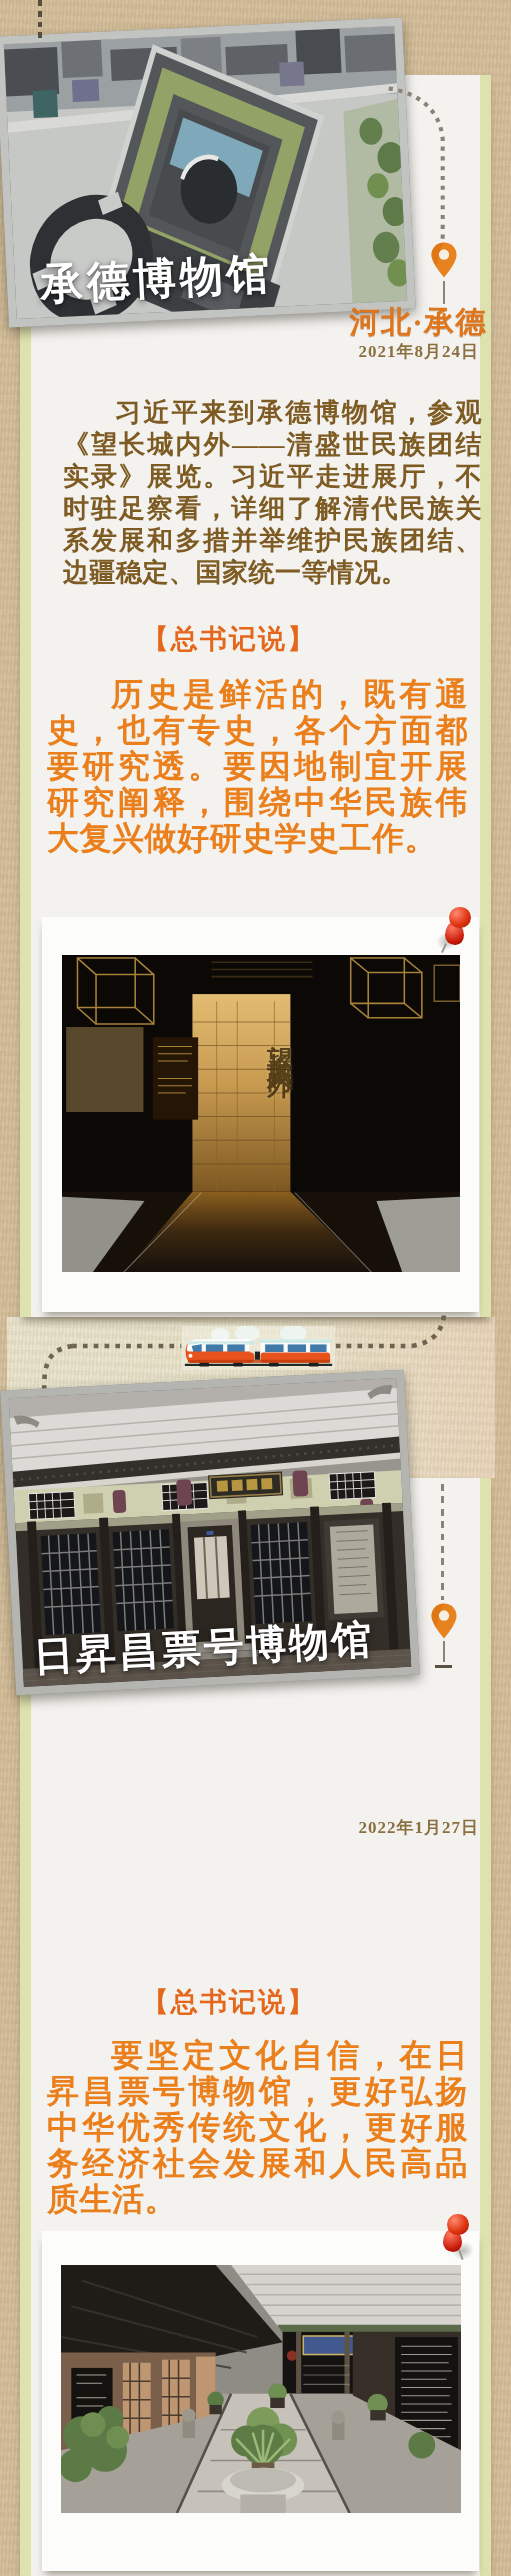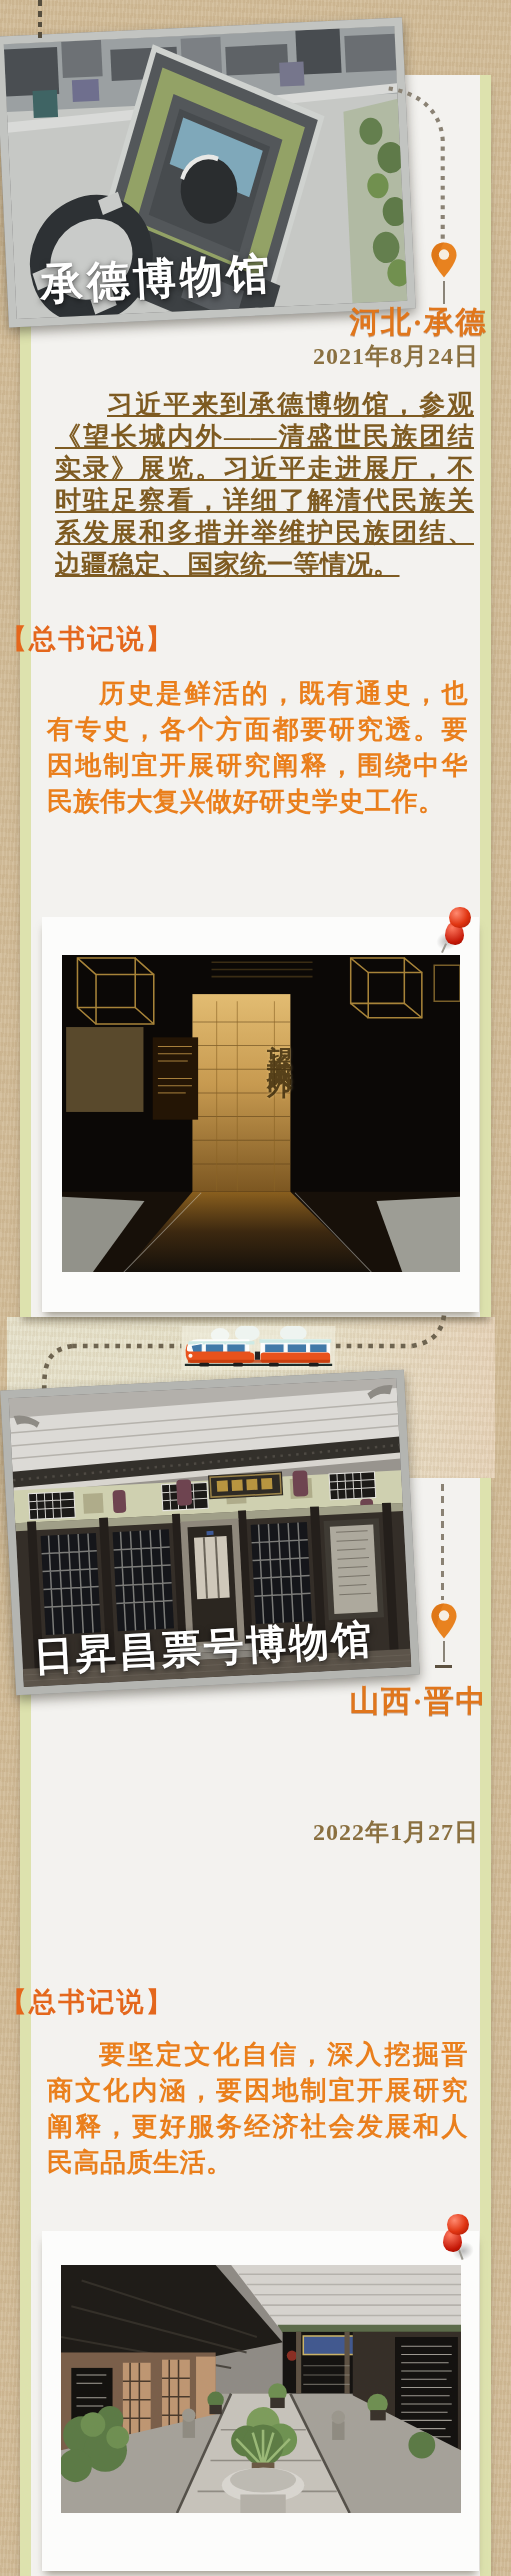--- a/index.html
+++ b/index.html
@@ -46,33 +46,33 @@
     text-shadow:0 2.1px 6.2px rgba(0,0,0,.6),0 0.5px 1px rgba(0,0,0,.5);
   }
   .photo2 .museum-title{left:11.3px;font-size:40px;letter-spacing:2.6px;bottom:2.1px;}
 
   
   .loc{
     position:absolute;right:24px;color:#e0761c;font-size:30px;letter-spacing:1.5px;
     text-shadow:0 0.5px 0 rgba(120,50,0,.35);white-space:nowrap;z-index:4;
   }
   .date{
-    position:absolute;right:32px;color:#8a7040;font-size:24px;letter-spacing:1px;
+    position:absolute;right:32px;color:#8a7040;font-size:17px;letter-spacing:1px;
     white-space:nowrap;z-index:4;
   }
   .para{
     position:absolute;left:47px;width:419px;color:#7e5b22;font-size:26px;line-height:32px;
     text-align:justify;text-indent:2em;z-index:4;letter-spacing:0.5px;
   }
   .quote-head{
-    position:absolute;left:0;width:458px;text-align:left;color:#e4671c;
+    position:absolute;left:0;width:458px;text-align:center;color:#e4671c;
     font-size:27px;letter-spacing:2.1px;z-index:4;
   }
   .quote{
-    position:absolute;left:47px;width:421px;color:#ea7f1c;font-size:26px;line-height:36px;
+    position:absolute;left:47px;width:421px;color:#ea7f1c;font-size:32px;line-height:36px;
     text-align:justify;text-indent:2em;z-index:4;letter-spacing:0.5px;
   }
 
   
   .polaroid{
     position:absolute;left:42px;width:437px;background:#fcfcfb;
     box-shadow:0 7.2px 8.2px -3.1px rgba(100,92,72,.6);z-index:3;
   }
   .polaroid1{top:917px;height:395px;}
   .polaroid2{top:2231px;height:340px;}
@@ -172,21 +172,21 @@
     <svg viewBox="0 0 48 66" width="28" height="36">
       <path d="M24 1C11 1 1 11 1 24c0 15 23 41 23 41s23-26 23-41C47 11 37 1 24 1z" fill="#e8821f"></path>
       <path d="M24 1C11 1 1 11 1 24c0 6 4 14 9 22C14 30 16 12 24 1z" fill="#d96f12" opacity=".6"></path>
       <circle cx="24" cy="23" r="9.5" fill="#f6efe2"></circle>
     </svg>
   </div>
   <div class="needle-line" style="left:443px;top:281px;height:23px;"></div>
 
   <div class="loc" style="top:302px;">河北·承德</div>
   <div class="date" style="top:340px;">2021年8月24日</div>
-  <p class="para" style="top:381px;margin:8px;text-decoration:underline;">习近平来到承德博物馆，参观《望长城内外——清盛世民族团结实录》展览。习近平走进展厅，不时驻足察看，详细了解清代民族关系发展和多措并举维护民族团结、边疆稳定、国家统一等情况。</p>
+  <p class="para" style="top:381px;margin:16px;">习近平来到承德博物馆，参观《望长城内外——清盛世民族团结实录》展览。习近平走进展厅，不时驻足察看，详细了解清代民族关系发展和多措并举维护民族团结、边疆稳定、国家统一等情况。</p>
   <div class="quote-head" style="top:621px;">【总书记说】</div>
   <p class="quote" style="top:676px;margin:0;">历史是鲜活的，既有通史，也有专史，各个方面都要研究透。要因地制宜开展研究阐释，围绕中华民族伟大复兴做好研史学史工作。</p>
 
   <div class="polaroid polaroid1">
     <div class="inner">
       <svg width="398" height="317" viewBox="0 0 772 616" preserveAspectRatio="none">
         <defs>
           <linearGradient id="gw" x1="0" y1="0" x2="0" y2="1">
             <stop offset="0" stop-color="#e2bc72"></stop>
               <stop offset=".45" stop-color="#c79a50"></stop>
@@ -391,24 +391,23 @@
   <div class="map-pin" style="left:430px;top:1603px;">
     <svg viewBox="0 0 48 66" width="28" height="36">
       <path d="M24 1C11 1 1 11 1 24c0 15 23 41 23 41s23-26 23-41C47 11 37 1 24 1z" fill="#e8821f"></path>
       <path d="M24 1C11 1 1 11 1 24c0 6 4 14 9 22C14 30 16 12 24 1z" fill="#d96f12" opacity=".6"></path>
       <circle cx="24" cy="23" r="9.5" fill="#f6efe2"></circle>
     </svg>
   </div>
   <div class="needle-line" style="left:443px;top:1641px;height:20.6px;"></div>
   <div class="tick2"></div>
 
-  <div class="loc" style="top:1681px;">山西·晋中</div>
   <div class="date" style="top:1816px;">2022年1月27日</div>
   <div class="quote-head" style="top:1984px;">【总书记说】</div>
-  <p class="quote" style="top:2037px;margin:0;">要坚定文化自信，深入挖掘晋商文化内涵，要因地制宜开展研究阐释，更好服务经济社会发展和人民高品质生活。</p>
+  <p class="quote" style="top:2037px;margin:0;">要坚定文化自信，在日昇昌票号博物馆，更好弘扬中华优秀传统文化，更好服务经济社会发展和人民高品质生活。</p>
 
   <div class="polaroid polaroid2">
     <div class="inner">
       <svg width="400" height="248" viewBox="0 0 776 482" preserveAspectRatio="none">
         <rect width="776" height="482" fill="#8f8b85"></rect>
         <polygon points="330,0 776,0 776,118 420,118" fill="#d6d3ce"></polygon>
         <g stroke="#aeaaa4" stroke-width="3" opacity=".8">
           <line x1="345" y1="18" x2="776" y2="18"></line>
             <line x1="360" y1="38" x2="776" y2="38"></line>
           <line x1="375" y1="58" x2="776" y2="58"></line>

